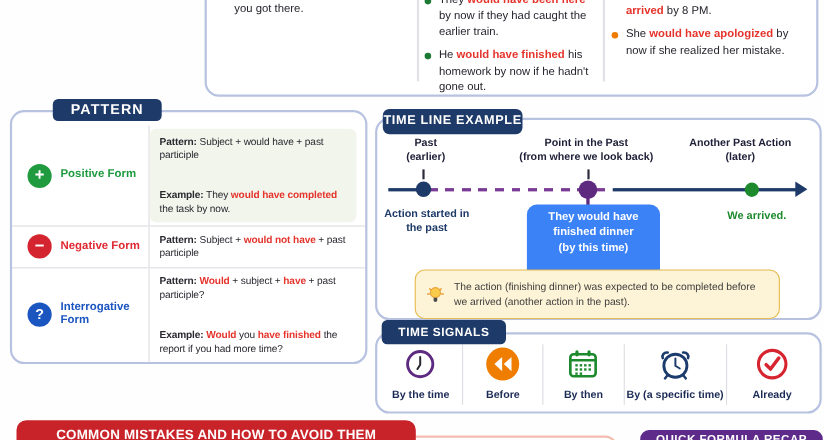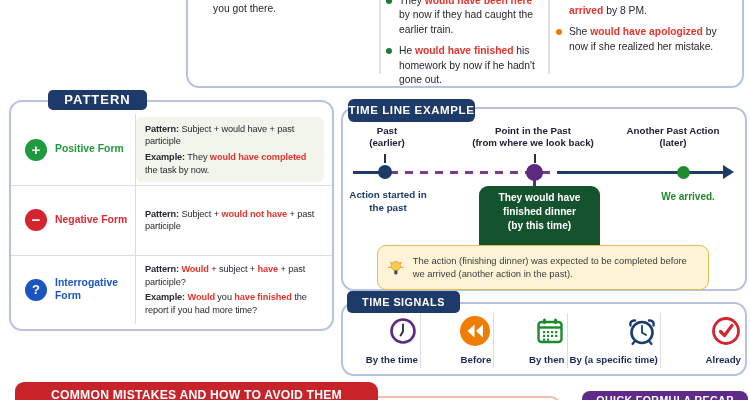--- a/index.html
+++ b/index.html
@@ -21,21 +21,21 @@
   .bullet{display:flex;gap:7px;margin-bottom:7px;}
   .dot{flex:none;width:6px;height:6px;border-radius:50%;margin-top:4px;}
   .dot.purple{background:#5b2b8f}.dot.green{background:#1d7a33}.dot.orange{background:#f07b00}
 
   
   #pattern-badge{left:48px;top:90px;width:99px;height:20px;font-size:13px;line-height:20px;letter-spacing:1px;}
   #pattern{left:9px;top:100px;width:325px;height:231px;display:flex;flex-direction:column;padding:12px 0 5px;}
   .p-row{display:flex;flex:1;align-items:stretch;padding:0 8px;}
   .p-row + .p-row{border-top:1.5px solid #dcdce2;}
   .p-left{flex:none;width:110px;display:flex;align-items:center;gap:8px;padding-left:6px;border-right:1.5px solid #dcdce2;}
-  .p-right{flex:1;display:flex;flex-direction:column;justify-content:center;padding:4px 4px 4px 9px;}
+  .p-right{flex:1;display:flex;flex-direction:column;justify-content:center;padding:4px 4px 4px 9px;gap:20px;}
   .row-pos .p-right{background:#f2f5ec;border-radius:6px;margin:3px 0;}
   .p-icon{flex:none;width:22px;height:22px;border-radius:50%;color:#fff;text-align:center;line-height:22px;font-size:15px;font-weight:700;}
   .i-plus{background:#1f9a3e}.i-minus{background:#d32430}.i-question{background:#1b55c0;font-size:13px;}
   .p-label{font-size:10.4px;font-weight:700;line-height:12.5px;}
   .row-pos .p-label{color:#1f9a3e}.row-neg .p-label{color:#e02a33}.row-int .p-label{color:#1b55c0}
   .p-line{font-size:9.2px;line-height:12.8px;margin:1.5px 0;color:#28282f;letter-spacing:-0.1px;}
   .p-lbl{font-weight:700;}
 
   
   #tl-badge{left:348px;top:99px;width:127px;height:23px;font-size:11.5px;line-height:23px;letter-spacing:0.6px;border-radius:6px;}
@@ -48,30 +48,30 @@
   .seg1{left:10px;width:32px}.seg2{left:214px;width:168px}
   .tl-dash{position:absolute;top:62px;height:3px;background:repeating-linear-gradient(90deg,#7a3b96 0 8px,transparent 8px 15px);}
   .dash1{left:47px;width:138px}.dash2{left:199px;width:15px}
   .tl-dot{position:absolute;border-radius:50%;}
   .dot-blue{left:35px;top:56px;width:14px;height:14px;background:#1e3a68;}
   .dot-purple{left:183px;top:55px;width:17px;height:17px;background:#5e2a80;}
   .dot-green{left:334px;top:57px;width:13px;height:13px;background:#1e8a2e;}
   .tl-arrow{position:absolute;left:380px;top:56px;width:0;height:0;border-left:11px solid #1e3a68;border-top:7px solid transparent;border-bottom:7px solid transparent;}
   .tl-start{position:absolute;left:0;top:80px;width:90px;text-align:center;color:#1e3a68;font-weight:700;font-size:9.8px;line-height:12.5px;}
   .tl-callout-stem{position:absolute;left:190px;top:70px;width:3px;height:9px;background:#5e2a80;}
-  .tl-callout{position:absolute;left:136px;top:77px;width:121px;height:68px;background:#14532d;border-radius:9px;color:#fff;font-weight:700;font-size:10.2px;line-height:14px;text-align:center;padding-top:5px;box-sizing:border-box;}
+  .tl-callout{position:absolute;left:136px;top:77px;width:121px;height:68px;background:#3b82f6;border-radius:9px;color:#fff;font-weight:700;font-size:10.2px;line-height:14px;text-align:center;padding-top:5px;box-sizing:border-box;}
   .tl-callout span{display:block;}
   .tl-end{position:absolute;left:302px;top:82px;width:86px;text-align:center;color:#1e8a2e;font-weight:700;font-size:10px;}
   .tl-note{position:absolute;left:34px;top:136px;width:332px;height:45px;background:#fdf3d6;border:1.5px solid #e6ba4d;border-radius:9px;display:flex;align-items:center;gap:9px;padding:0 10px;box-sizing:border-box;}
   .note-text{font-size:9.4px;line-height:12.6px;color:#3c3c3c;}
 
   
   #ts-badge{left:347px;top:291px;width:113px;height:22px;font-size:10.8px;line-height:22px;letter-spacing:0.5px;}
   #timesignals{left:341px;top:302px;width:406px;height:74px;display:flex;padding:9px 2px 6px;}
-  .ts-cell{display:flex;flex-direction:column;align-items:flex-end;justify-content:space-between;padding:1px 2px 3px;box-sizing:border-box;}
+  .ts-cell{display:flex;flex-direction:column;align-items:center;justify-content:space-between;padding:1px 2px 3px;box-sizing:border-box;}
   .ts-cell.sep{border-right:1.5px solid #dcdce2;}
   .ts-icon{height:33px;display:flex;align-items:center;}
   .ts-label{font-size:9.7px;font-weight:700;color:#1b2a55;text-align:center;white-space:nowrap;}
 
   
   #pink-box{position:absolute;left:204px;top:396px;width:354px;height:20px;border:2px solid #f3bcae;border-radius:12px 12px 0 0;background:#fff;z-index:1;}
   #mistakes-badge{position:absolute;left:15px;top:382px;width:363px;height:30px;background:#c9232a;border-radius:9px;color:#fff;font-weight:700;font-size:12.2px;text-align:center;line-height:26px;letter-spacing:0.2px;z-index:3;}
   #recap-badge{position:absolute;left:582px;top:391px;width:166px;height:22px;background:#5e2b8a;border-radius:8px 8px 0 0;color:#fff;font-weight:700;font-size:10.6px;text-align:center;letter-spacing:0.4px;padding-top:3px;box-sizing:border-box;z-index:2;}
 </style>
 </head>

